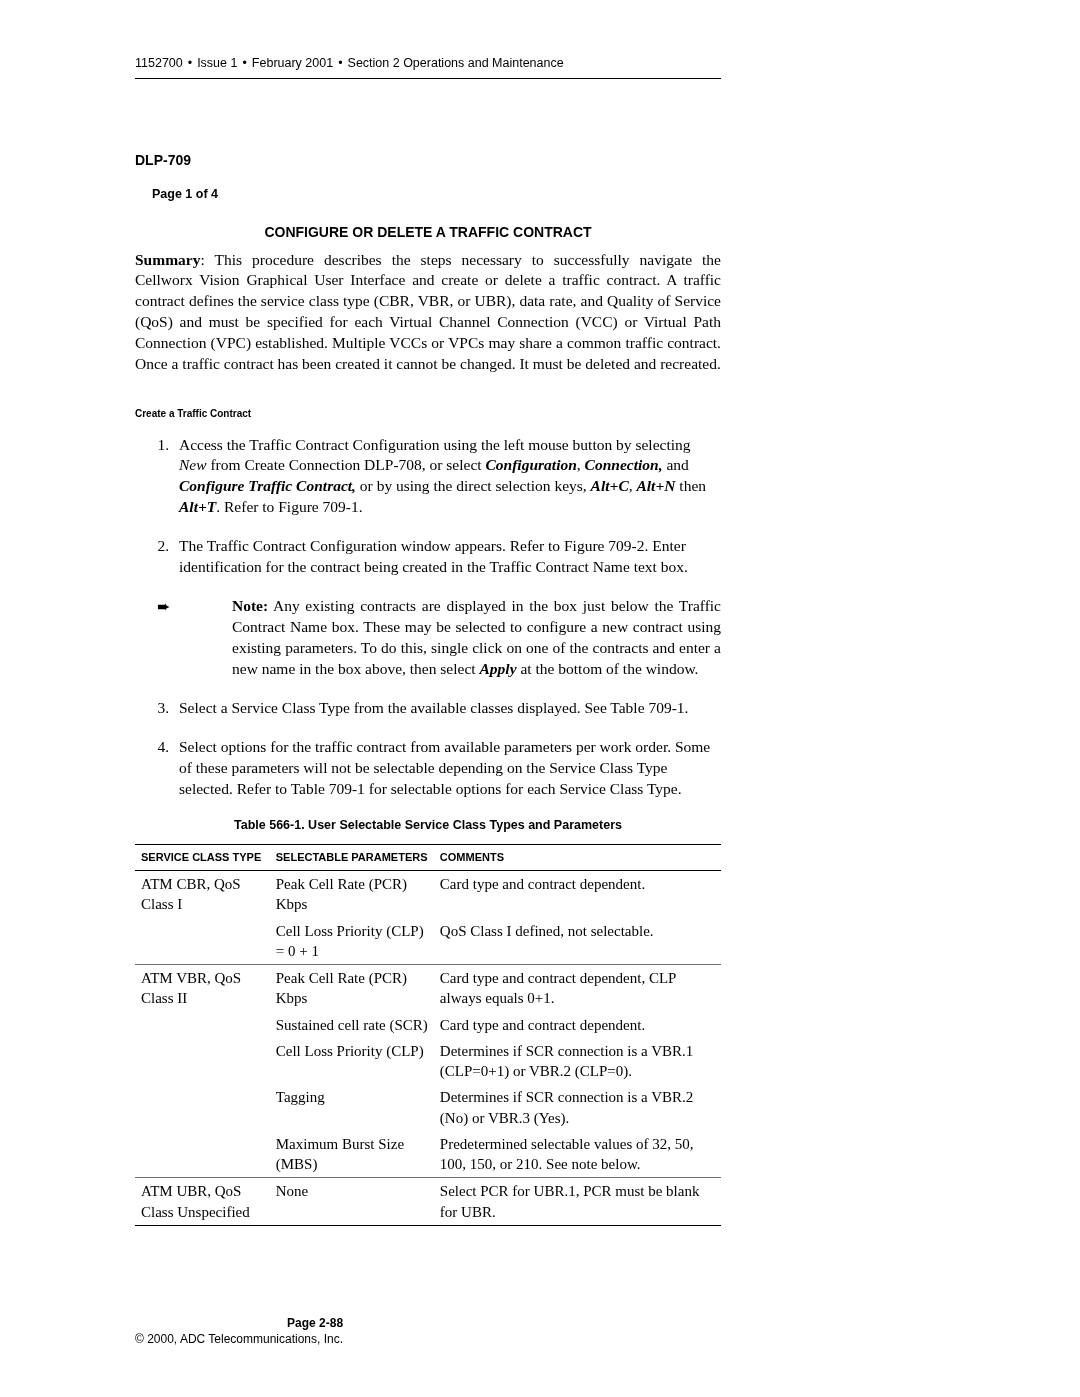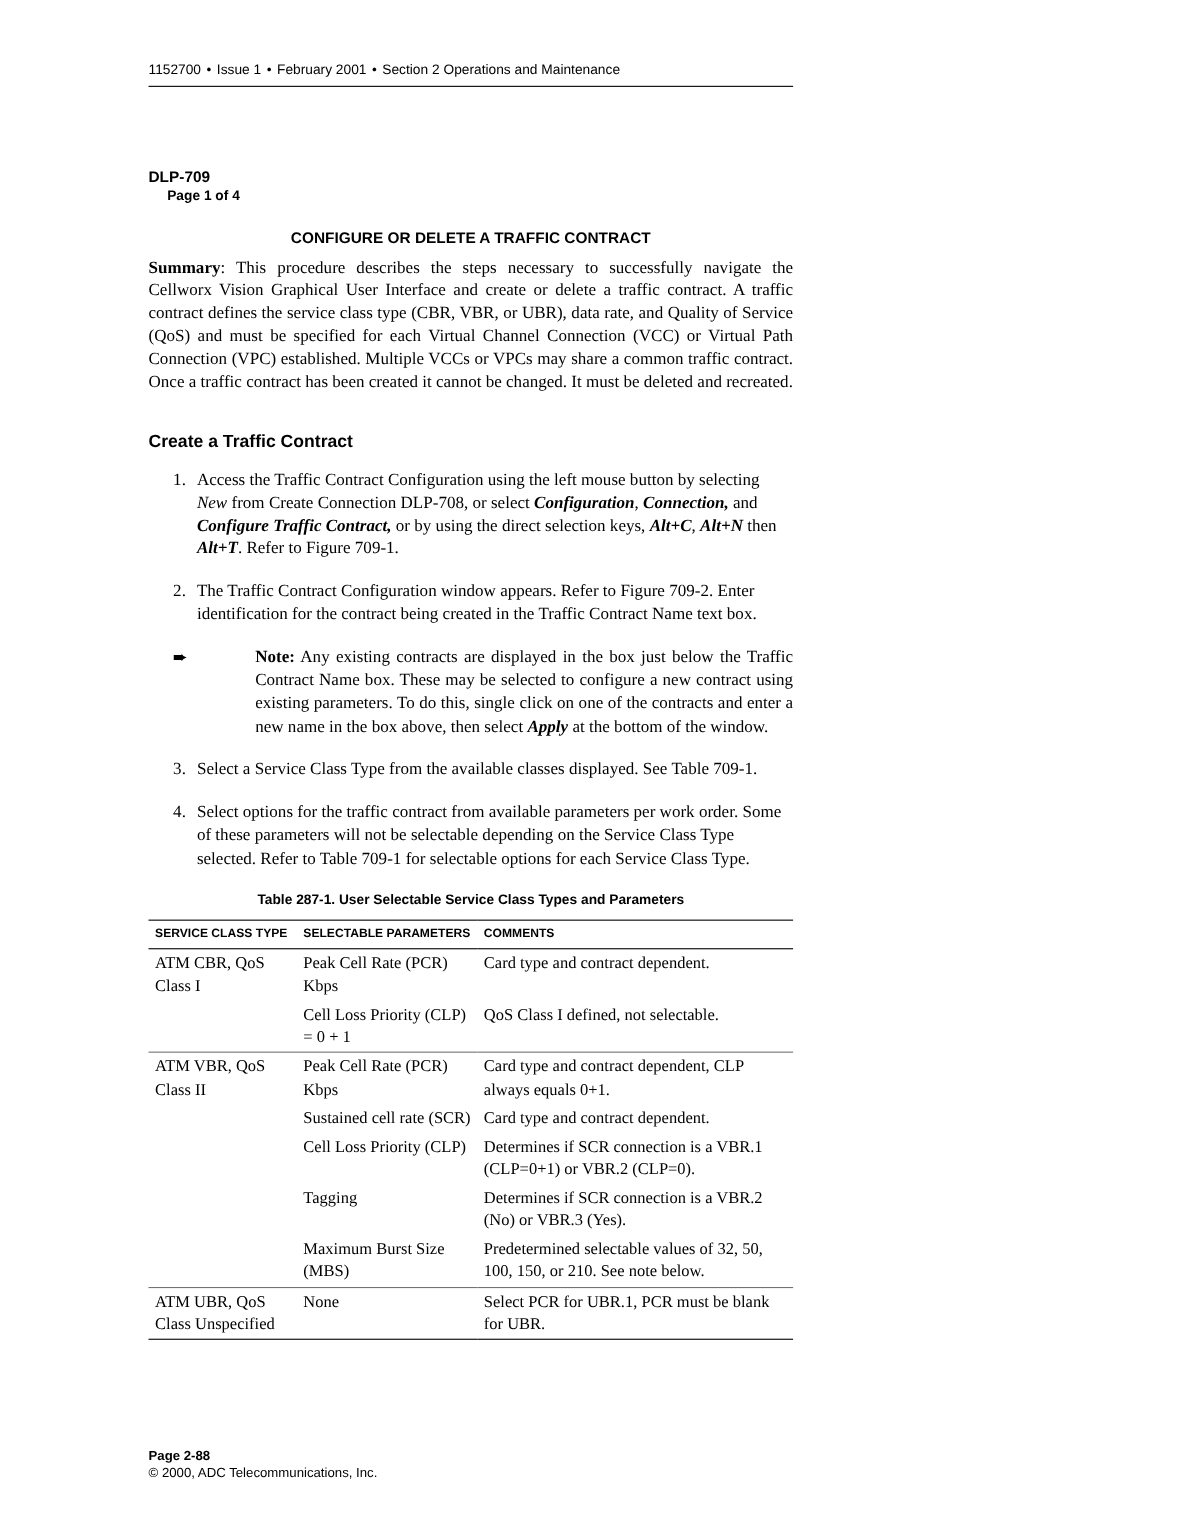--- a/index.html
+++ b/index.html
@@ -28,39 +28,39 @@
   .doc-id {
     margin-top: 72px;
     font-family: Arial, Helvetica, sans-serif;
     font-size: 14px;
     font-weight: bold;
   }
   .page-of {
     font-family: Arial, Helvetica, sans-serif;
     font-size: 12.5px;
     font-weight: bold;
-    margin-top: 0;
+    margin-top: 16px;
     padding-left: 17px;
   }
   .title {
     text-align: center;
     font-family: Arial, Helvetica, sans-serif;
     font-size: 14px;
     font-weight: bold;
     margin-top: 20px;
     margin-bottom: 8px;
   }
   .summary {
     text-align: justify;
     margin-top: 6px;
   }
   .summary-label { font-weight: bold; }
   .section-head {
     font-family: Arial, Helvetica, sans-serif;
-    font-size: 16px;
+    font-size: 10px;
     font-weight: bold;
     margin-top: 32px;
     margin-bottom: 14px;
   }
   .list {
     margin: 0;
     padding: 0;
     list-style: none;
   }
   .list-item {
@@ -120,21 +120,21 @@
   .col-a { width: 23%; }
   .col-b { width: 28%; }
   .col-c { width: 49%; }
   .footer {
     position: absolute;
     bottom: 50px;
     left: 135px;
     font-family: Arial, Helvetica, sans-serif;
     font-size: 12px;
   }
-  .footer .pg { font-weight: bold; }
+  .footer .pg { font-weight: bold; text-align: right; }
   .italic { font-style: italic; }
   .bolditalic { font-style: italic; font-weight: bold; }
 </style>
 </head>
 <body>
 
 <div class="page">
 
   <div class="header-line">
     <span>1152700</span><span class="bullet-sep">Issue 1</span><span class="bullet-sep">February 2001</span><span class="bullet-sep">Section 2 Operations and Maintenance</span>
@@ -183,21 +183,21 @@
 
     <li class="list-item">
       <div class="list-num">4.</div>
       <div class="list-body">
         <span>Select options for the traffic contract from available parameters per work order. Some of these parameters will not be selectable depending on the Service Class Type selected. Refer to </span><span>Table 709-1</span><span> for selectable options for each Service Class Type.</span>
       </div>
     </li>
 
   </ol>
 
-  <div class="table-caption">Table 287-1.  User Selectable Service Class Types and Parameters</div>
+  <div class="table-caption">Table 566-1.  User Selectable Service Class Types and Parameters</div>
 
   <table class="param-table">
     <colgroup>
         <col class="col-a">
         <col class="col-b">
         <col class="col-c">
       </colgroup>
     <thead>
       <tr>
         <th>SERVICE CLASS TYPE</th>

